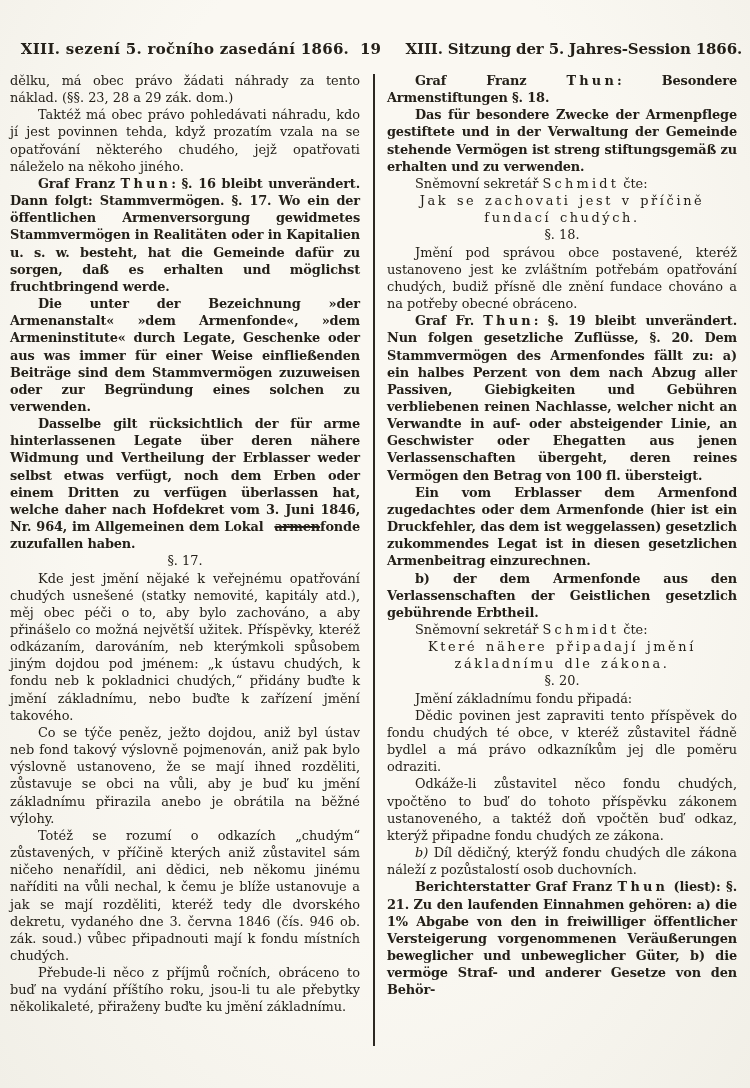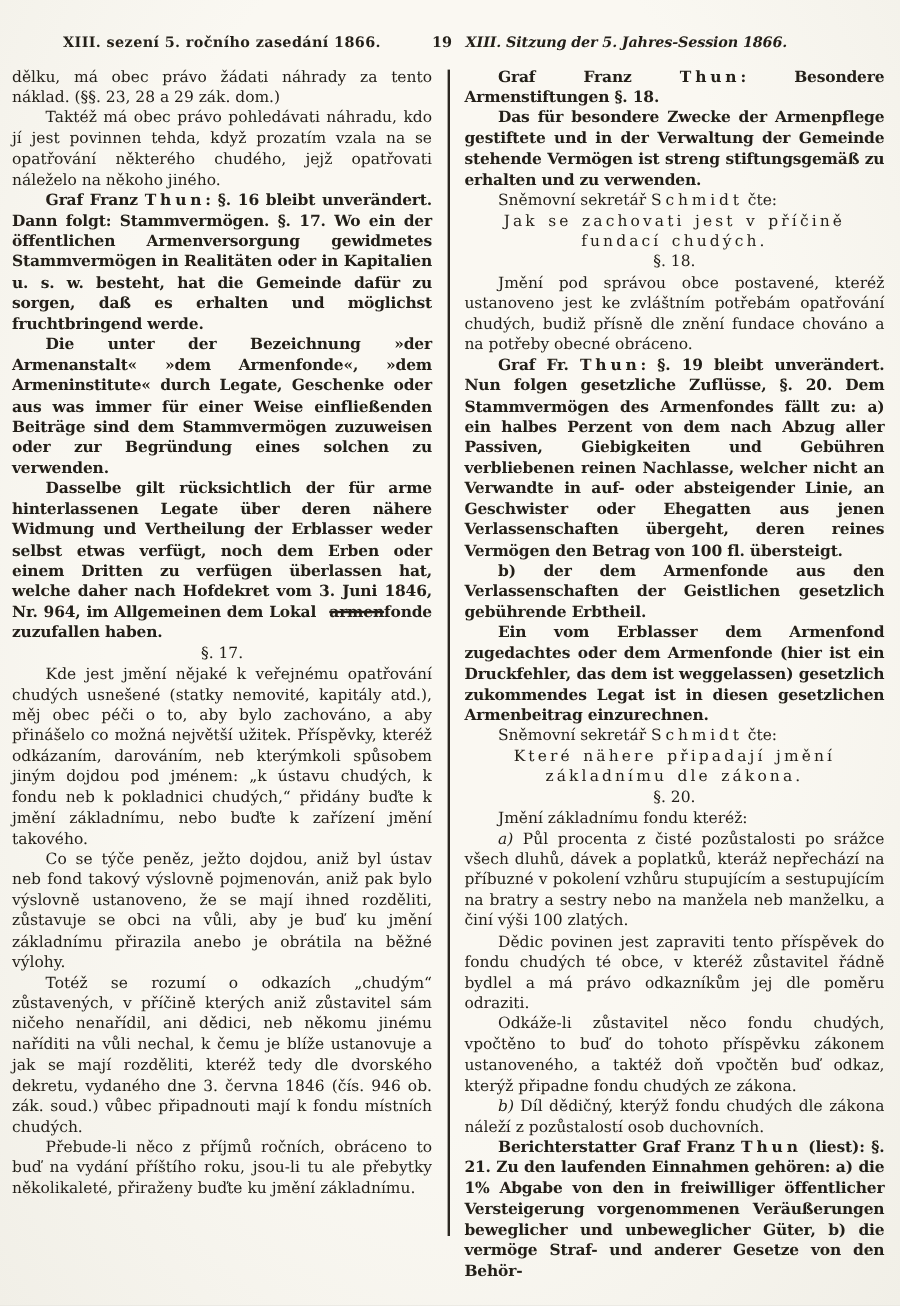--- a/index.html
+++ b/index.html
@@ -10,28 +10,28 @@
     margin:0 auto;
     background:radial-gradient(ellipse at 50% 40%, #faf8f2 55%, #f1efe7 100%);
     color:#242019;
     font-family:"DejaVu Serif", serif;
     overflow:hidden;
     box-sizing:border-box;
   }
   .header{
     display:flex;
     align-items:baseline;
-    padding:28px 8px 10px 10px;
+    padding:40px 8px 10px 10px;
     font-weight:bold;
-    font-size:12px;
+    font-size:15px;
     white-space:nowrap;
   }
   .h-left{width:350px;text-align:center;letter-spacing:0.3px;}
   .h-num{width:28px;text-align:left;}
-  .h-right{flex:1;text-align:left;letter-spacing:0.2px;font-style:italic;}
+  .h-right{flex:1;text-align:right;letter-spacing:0.2px;}
   .columns{
     display:flex;
     padding:4px 8px 0 10px;
     align-items:flex-start;
   }
   .col{
     width:350px;
     font-size:12.9px;
     line-height:1.33;
     text-align:justify;
@@ -82,26 +82,25 @@
       </div>
     <div class="divider"></div>
     <div class="col col-right">
         <p class="para indent fraktur"><span class="seg-normal">Graf Franz </span><span class="seg-speaker">Thun</span><span class="seg-normal">: Besondere Armenstiftungen §. 18.</span></p>
         <p class="para indent fraktur"><span class="seg-normal">Das für besondere Zwecke der Armenpflege gestiftete und in der Verwaltung der Gemeinde stehende Vermögen ist streng stiftungsgemäß zu erhalten und zu verwenden.</span></p>
         <p class="para indent"><span class="seg-normal">Sněmovní sekretář </span><span class="seg-speaker">Schmidt</span><span class="seg-normal"> čte:</span></p>
         <p class="heading"><span class="seg-normal">Jak se zachovati jest v příčině fundací chudých.</span></p>
         <p class="center"><span class="seg-normal">§. 18.</span></p>
         <p class="para indent"><span class="seg-normal">Jmění pod správou obce postavené, kteréž ustanoveno jest ke zvláštním potřebám opatřování chudých, budiž přísně dle znění fundace chováno a na potřeby obecné obráceno.</span></p>
         <p class="para indent fraktur"><span class="seg-normal">Graf Fr. </span><span class="seg-speaker">Thun</span><span class="seg-normal">: §. 19 bleibt unverändert. Nun folgen gesetzliche Zuflüsse, §. 20. Dem Stammvermögen des Armenfondes fällt zu: a) ein halbes Perzent von dem nach Abzug aller Passiven, Giebigkeiten und Gebühren verbliebenen reinen Nachlasse, welcher nicht an Verwandte in auf- oder absteigender Linie, an Geschwister oder Ehegatten aus jenen Verlassenschaften übergeht, deren reines Vermögen den Betrag von 100 fl. übersteigt.</span></p>
+        <p class="para indent fraktur"><span class="seg-normal">Ein vom Erblasser dem Armenfond zugedachtes oder dem Armenfonde (hier ist ein Druckfehler, das dem ist weggelassen) gesetzlich zukommendes Legat ist in diesen gesetzlichen Armenbeitrag einzurechnen.</span></p>
         <p class="para indent fraktur"><span class="seg-normal">b) der dem Armenfonde aus den Verlassenschaften der Geistlichen gesetzlich gebührende Erbtheil.</span></p>
-        <p class="para indent fraktur"><span class="seg-normal">Ein vom Erblasser dem Armenfond zugedachtes oder dem Armenfonde (hier ist ein Druckfehler, das dem ist weggelassen) gesetzlich zukommendes Legat ist in diesen gesetzlichen Armenbeitrag einzurechnen.</span></p>
         <p class="para indent"><span class="seg-normal">Sněmovní sekretář </span><span class="seg-speaker">Schmidt</span><span class="seg-normal"> čte:</span></p>
         <p class="heading"><span class="seg-normal">Které nähere připadají jmění základnímu dle zákona.</span></p>
         <p class="center"><span class="seg-normal">§. 20.</span></p>
-        <p class="para indent"><span class="seg-normal">Jmění základnímu fondu kteréž:</span></p>
-        <p class="para indent"><span class="seg-italic">a)</span><span class="seg-normal"> Půl procenta z čisté pozůstalosti po srážce všech dluhů, dávek a poplatků, kteráž nepřechází na příbuzné v pokolení vzhůru stupujícím a sestupujícím na bratry a sestry nebo na manžela neb manželku, a činí výši 100 zlatých.</span></p>
+        <p class="para indent"><span class="seg-normal">Jmění základnímu fondu připadá:</span></p>
         <p class="para indent"><span class="seg-normal">Dědic povinen jest zapraviti tento příspěvek do fondu chudých té obce, v kteréž zůstavitel řádně bydlel a má právo odkazníkům jej dle poměru odraziti.</span></p>
         <p class="para indent"><span class="seg-normal">Odkáže-li zůstavitel něco fondu chudých, vpočtěno to buď do tohoto příspěvku zákonem ustanoveného, a taktéž doň vpočtěn buď odkaz, kterýž připadne fondu chudých ze zákona.</span></p>
         <p class="para indent"><span class="seg-italic">b)</span><span class="seg-normal"> Díl dědičný, kterýž fondu chudých dle zákona náleží z pozůstalostí osob duchovních.</span></p>
         <p class="para indent fraktur"><span class="seg-normal">Berichterstatter Graf Franz </span><span class="seg-speaker">Thun</span><span class="seg-normal"> (liest): §. 21. Zu den laufenden Einnahmen gehören: a) die 1% Abgabe von den in freiwilliger öffentlicher Versteigerung vorgenommenen Veräußerungen beweglicher und unbeweglicher Güter, b) die vermöge Straf- und anderer Gesetze von den Behör-</span></p>
       </div>
   </div>
 </div>
 
 </body></html>

